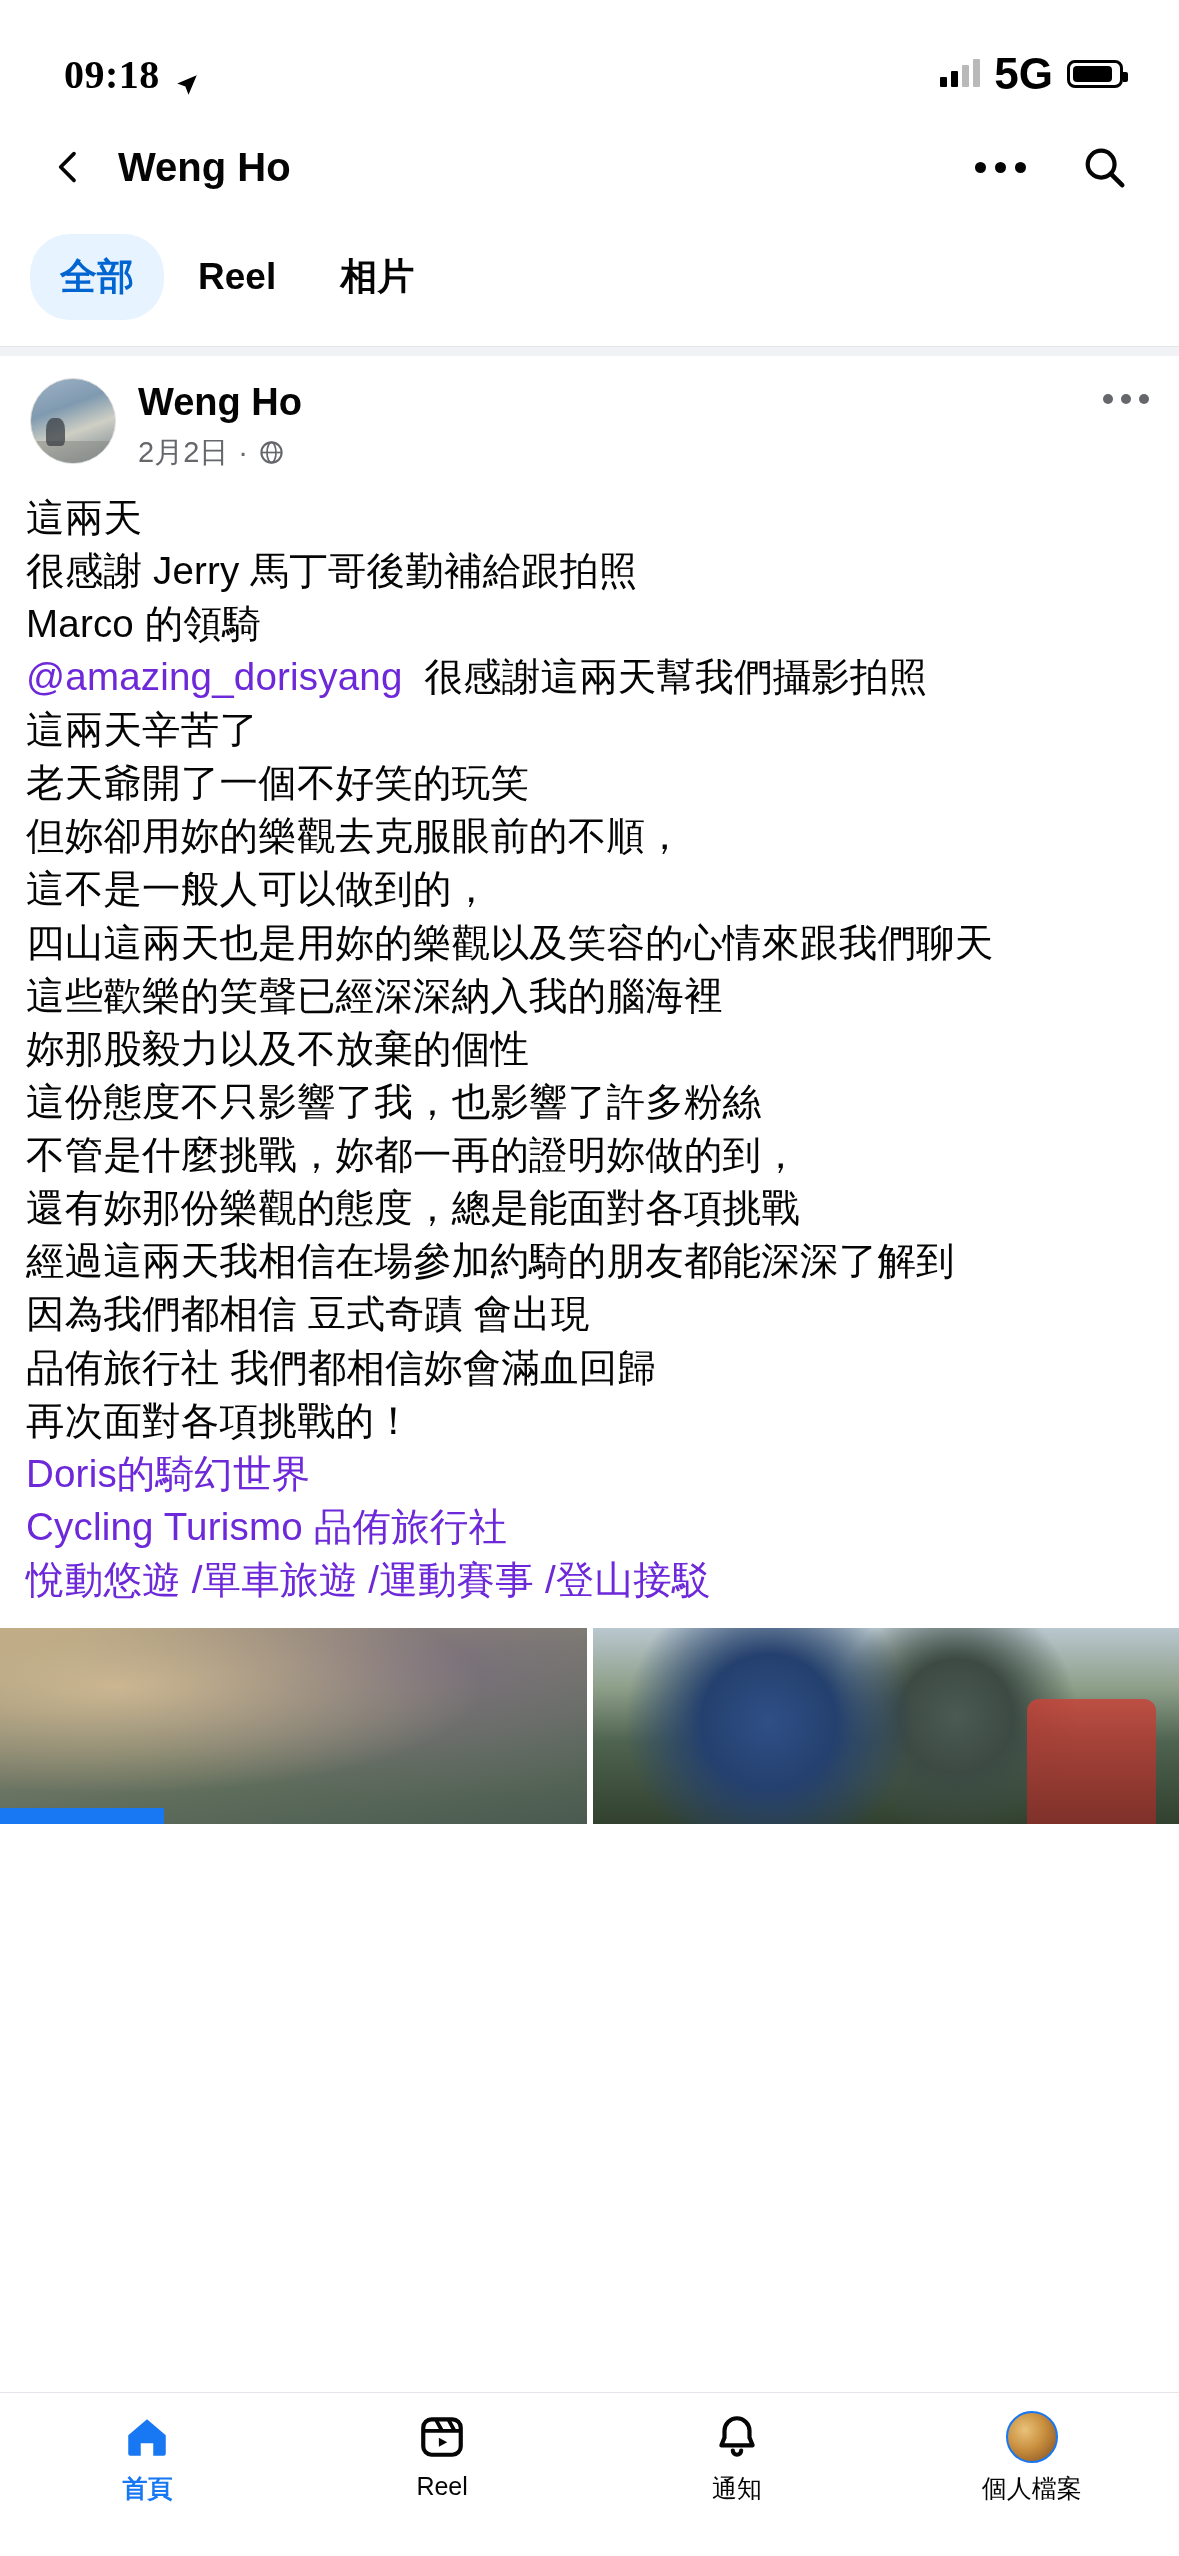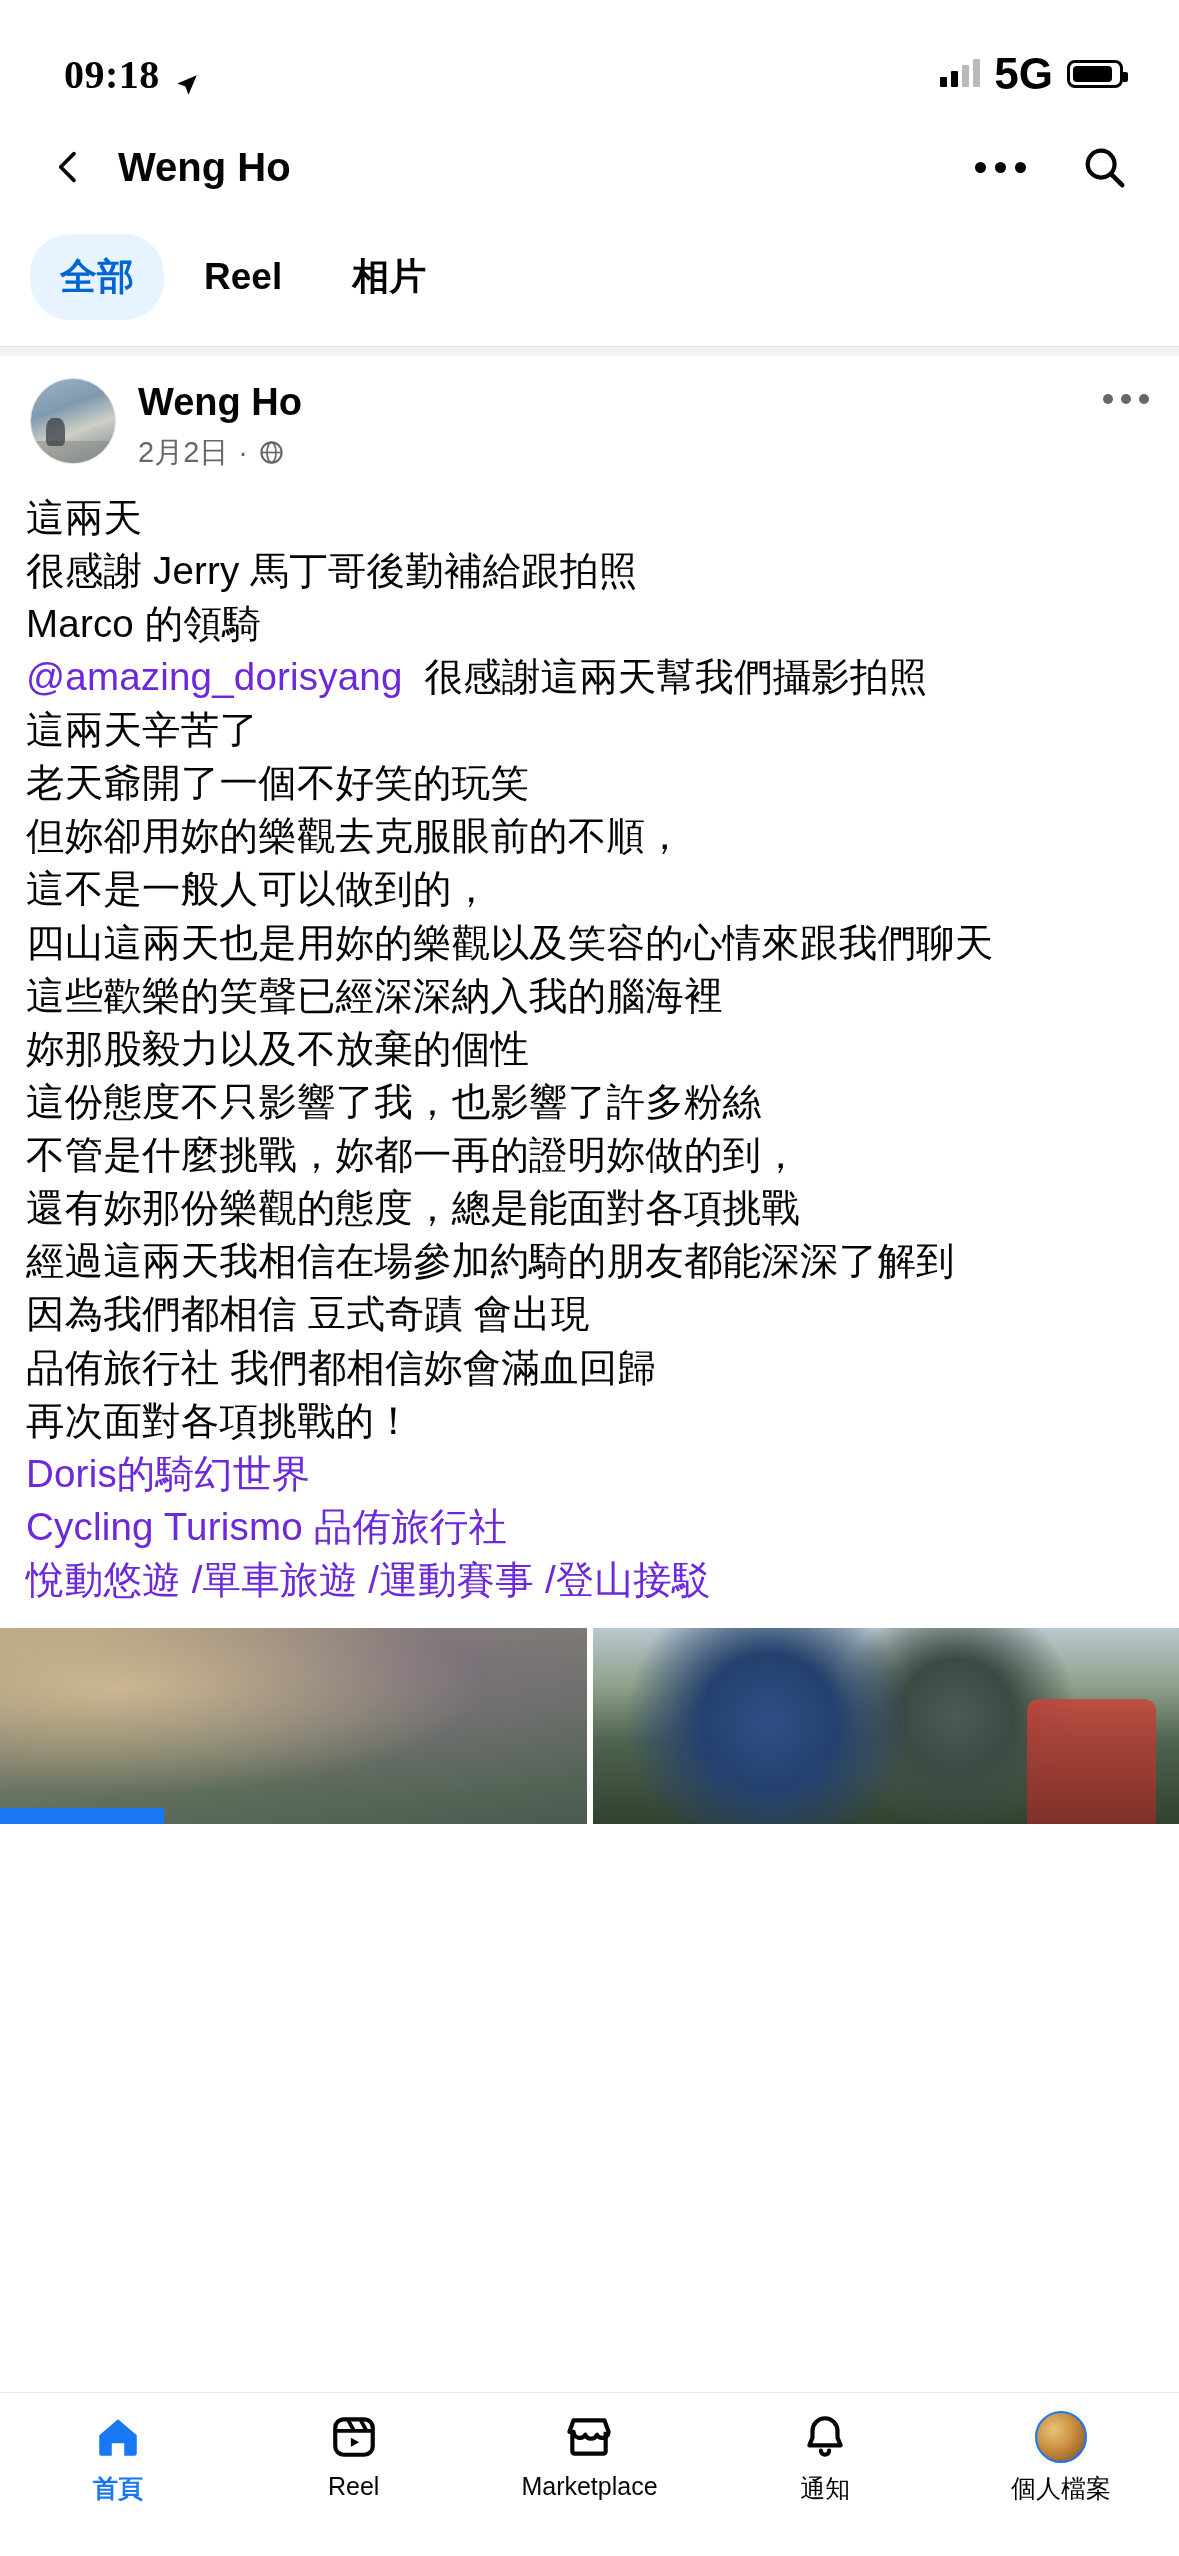--- a/index.html
+++ b/index.html
@@ -122,21 +122,21 @@
   }
   .search-btn {
     width: 70px; height: 70px;
     display: flex; align-items: center; justify-content: center;
   }
 
   
   .tab-row {
     display: flex;
     align-items: center;
-    gap: 10px;
+    gap: 4px;
     padding: 12px 30px 26px 30px;
   }
   .tab {
     font-size: 37px;
     font-weight: bold;
     color: #050505;
     padding: 18px 30px;
     border-radius: 40px;
     white-space: nowrap;
   }
@@ -421,29 +421,20 @@
           <rect x="3" y="3.5" width="18" height="17" rx="4" fill="none" stroke="#050505" stroke-width="2"></rect>
           <path d="M3 9h18M9 3.5 12 9M15 3.5 18 9" stroke="#050505" stroke-width="1.8"></path>
           <path d="M10.5 12.3v4.4l4-2.2z" fill="#050505"></path>
         </svg>
     </span>
     <span class="lbl">Reel</span>
   </div>
   <div class="tab-item">
     <span class="ico">
       <svg width="50" height="50" viewBox="0 0 24 24">
-          <path d="M4 9.5V19a1 1 0 0 0 1 1h14a1 1 0 0 0 1-1V9.5" fill="none" stroke="#050505" stroke-width="2"></path>
-          <path d="M2.6 9.5 4.6 4h14.8l2 5.5a3 3 0 0 1-5.6 1.4 3 3 0 0 1-5.6 0 3 3 0 0 1-5.6-1.4z" fill="none" stroke="#050505" stroke-width="2" stroke-linejoin="round"></path>
-        </svg>
-    </span>
-    <span class="lbl">Marketplace</span>
-  </div>
-  <div class="tab-item">
-    <span class="ico">
-      <svg width="50" height="50" viewBox="0 0 24 24">
           <path d="M12 3a6 6 0 0 0-6 6v3.3L4.5 16h15L18 12.3V9a6 6 0 0 0-6-6z" fill="none" stroke="#050505" stroke-width="2" stroke-linejoin="round"></path>
           <path d="M10 18.5a2 2 0 0 0 4 0" fill="none" stroke="#050505" stroke-width="2" stroke-linecap="round"></path>
         </svg>
     </span>
     <span class="lbl">通知</span>
   </div>
   <div class="tab-item">
     <span class="ico">
       <span class="profile-pic"></span>
     </span>

